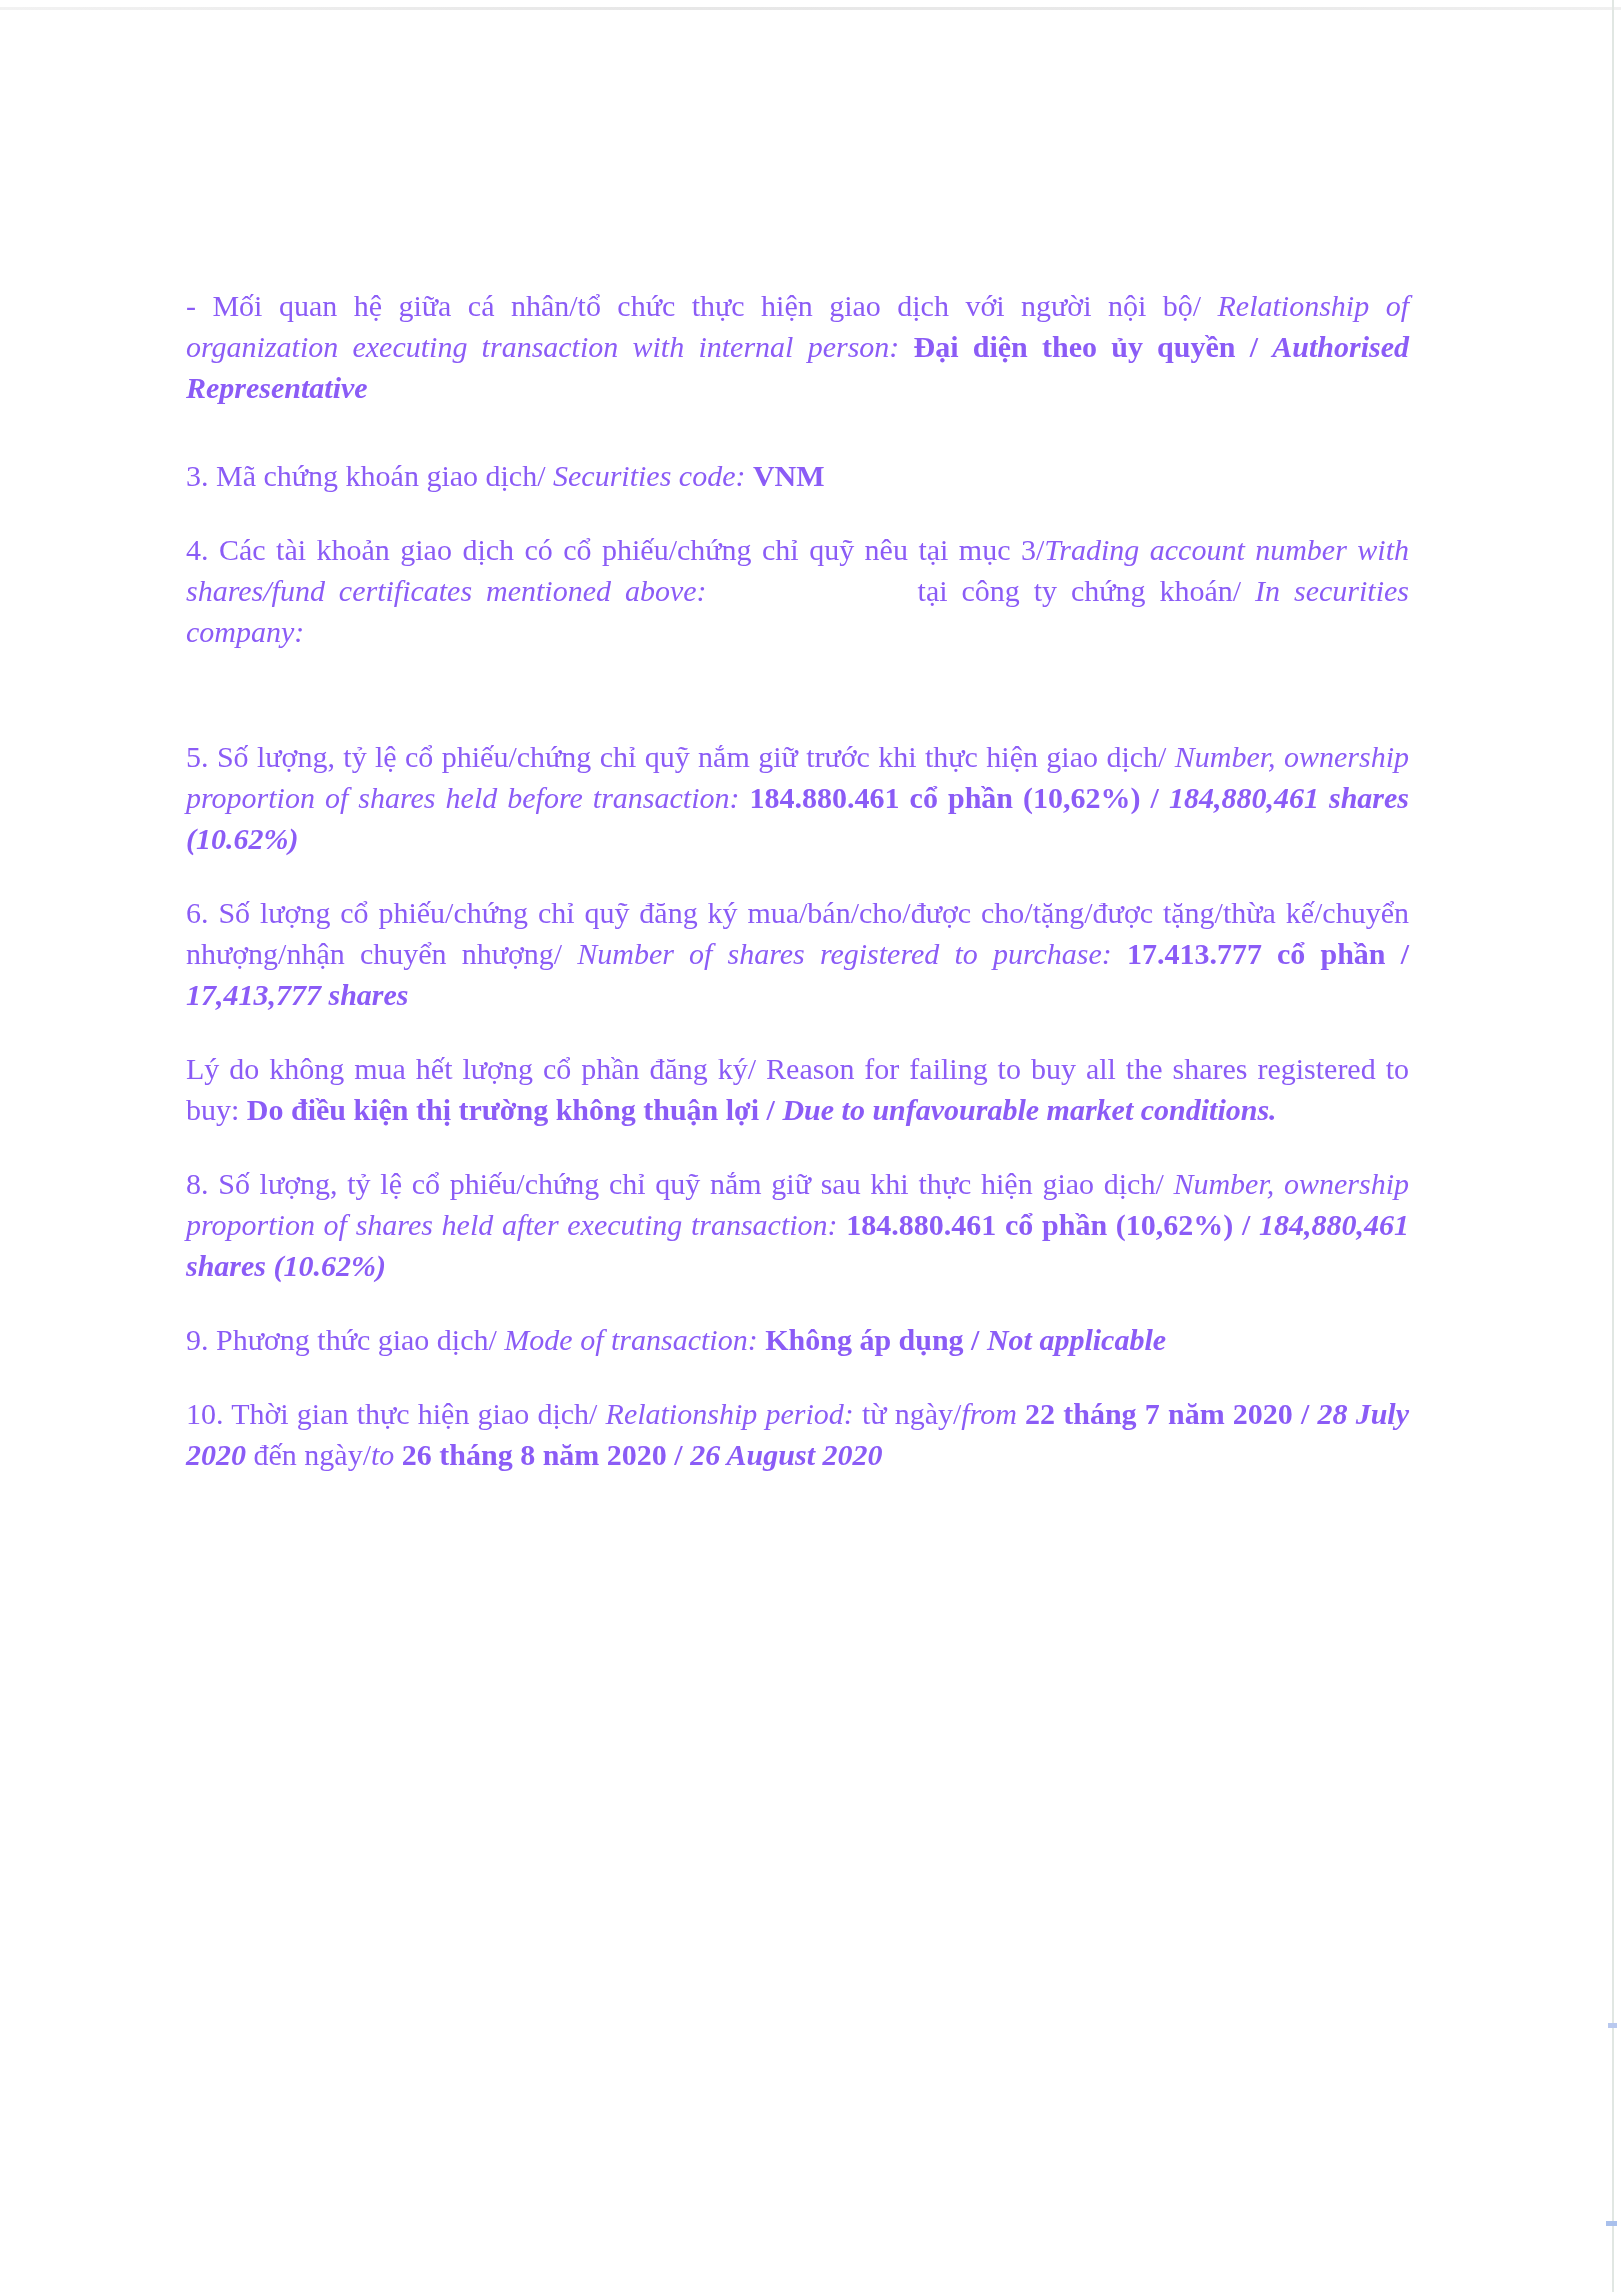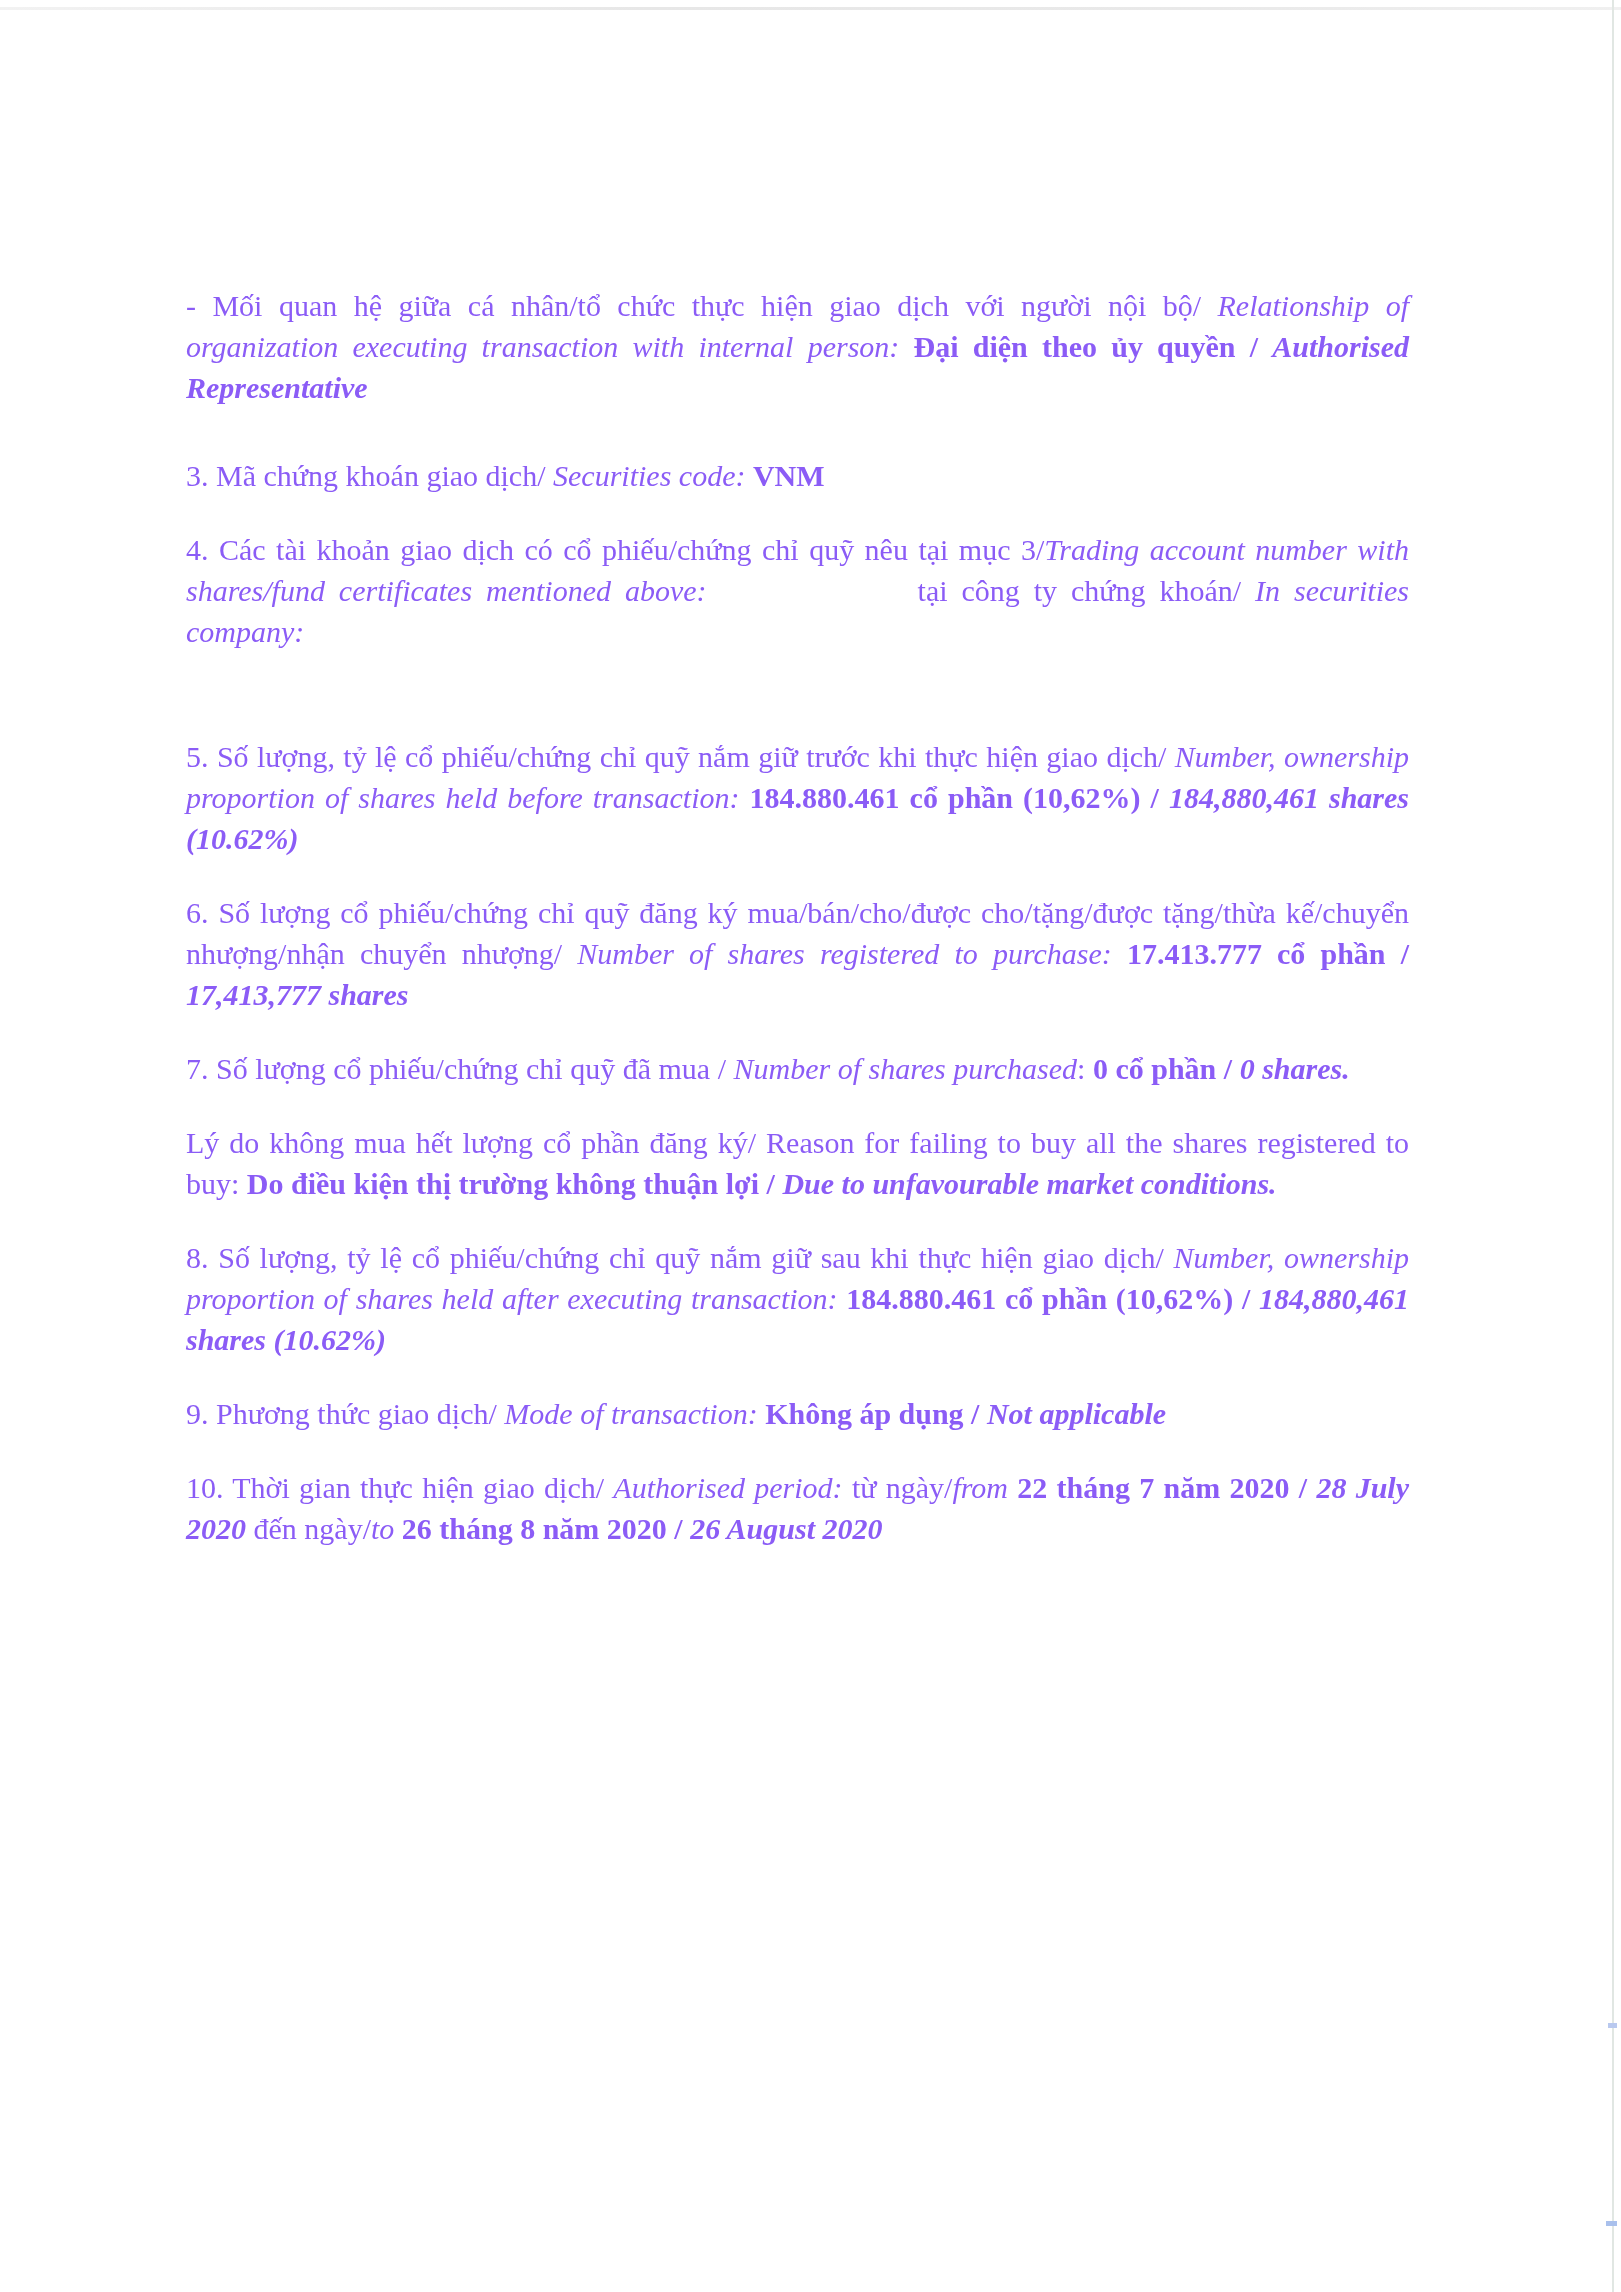--- a/index.html
+++ b/index.html
@@ -69,35 +69,32 @@
     <div class="empty-line"></div>
 
     <p class="para">
       <span>5. Số lượng, tỷ lệ cổ phiếu/chứng chỉ quỹ nắm giữ trước khi thực hiện giao dịch/ </span><span class="i">Number, ownership proportion of shares held before transaction: </span><span class="b">184.880.461 cổ phần (10,62%) / </span><span class="bi">184,880,461 shares (10.62%)</span>
     </p>
 
     <p class="para">
       <span>6. Số lượng cổ phiếu/chứng chỉ quỹ đăng ký mua/bán/cho/được cho/tặng/được tặng/thừa kế/chuyển nhượng/nhận chuyển nhượng/ </span><span class="i">Number of shares registered to purchase: </span><span class="b">17.413.777 cổ phần / </span><span class="bi">17,413,777 shares</span>
     </p>
 
-    <p class="para">
-      <span>7. Số lượng cổ phiếu/chứng chỉ quỹ đã mua / </span><span class="i">Number of shares purchased</span><span>: </span><span class="b">0 cổ phần / </span><span class="bi">0 shares.</span>
-    </p>
 
     <p class="para">
       <span>Lý do không mua hết lượng cổ phần đăng ký/ Reason for failing to buy all the shares registered to buy: </span><span class="b">Do điều kiện thị trường không thuận lợi / </span><span class="bi">Due to unfavourable market conditions.</span>
     </p>
 
     <p class="para">
       <span>8. Số lượng, tỷ lệ cổ phiếu/chứng chỉ quỹ nắm giữ sau khi thực hiện giao dịch/ </span><span class="i">Number, ownership proportion of shares held after executing transaction: </span><span class="b">184.880.461 cổ phần (10,62%) / </span><span class="bi">184,880,461 shares (10.62%)</span>
     </p>
 
     <p class="para">
       <span>9. Phương thức giao dịch/ </span><span class="i">Mode of transaction: </span><span class="b">Không áp dụng / </span><span class="bi">Not applicable</span>
     </p>
 
     <p class="para">
-      <span>10. Thời gian thực hiện giao dịch/ </span><span class="i">Authorised period: </span><span>từ ngày/</span><span class="i">from </span><span class="b">22 tháng 7 năm 2020 / </span><span class="bi">28 July 2020 </span><span>đến ngày/</span><span class="i">to </span><span class="b">26 tháng 8 năm 2020 / </span><span class="bi">26 August 2020</span>
+      <span>10. Thời gian thực hiện giao dịch/ </span><span class="i">Relationship period: </span><span>từ ngày/</span><span class="i">from </span><span class="b">22 tháng 7 năm 2020 / </span><span class="bi">28 July 2020 </span><span>đến ngày/</span><span class="i">to </span><span class="b">26 tháng 8 năm 2020 / </span><span class="bi">26 August 2020</span>
     </p>
 
   </div>
 </div>
 
 
 </body></html>

